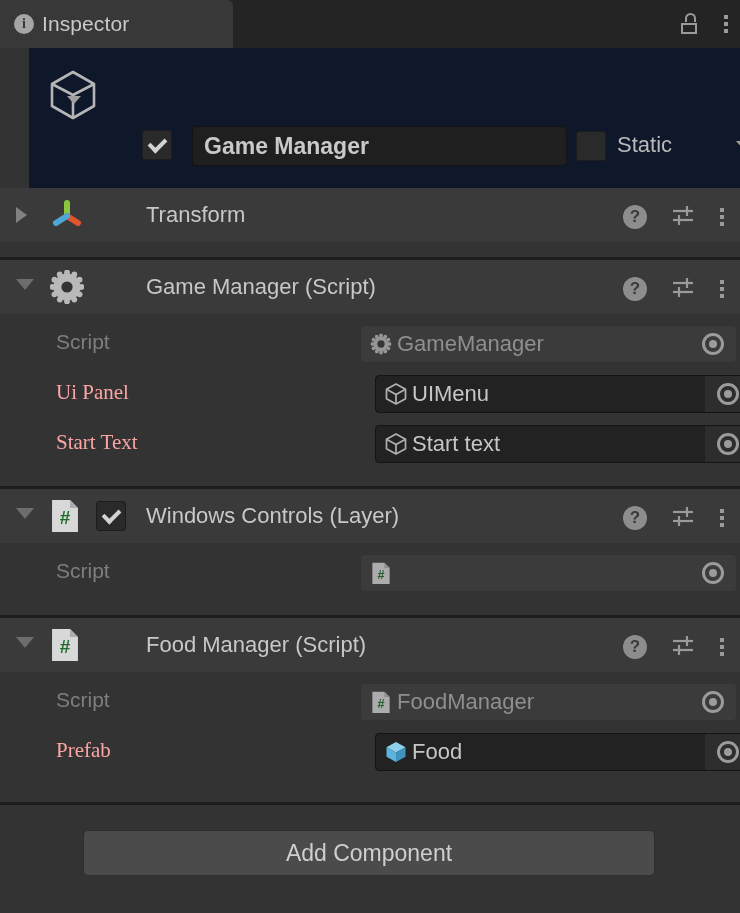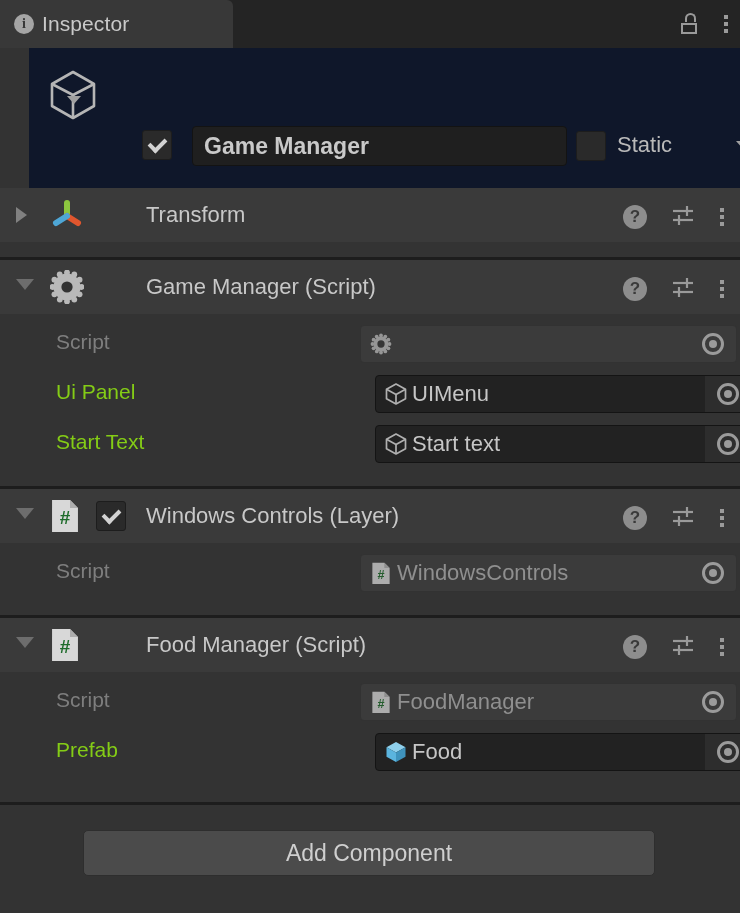--- a/index.html
+++ b/index.html
@@ -86,21 +86,21 @@
   }
   .preset-icon { width: 24px; height: 24px; }
 
   .gear-icon { width: 34px; height: 34px; }
   .axis-icon { width: 34px; height: 34px; }
 
   
   .comp-body { position: absolute; left: 12px; width: 740px; background: #333333; }
   .prop-label { position: absolute; font-size: 21px; }
   .prop-label.dim { color: #7e7e7e; }
-  .prop-label.norm { color: #84cc16; }
+  .prop-label.norm { color: #fca5a5; font-family: Liberation Serif, serif; }
   .objfield {
     position: absolute; left: 348px; width: 377px; height: 38px;
     border-radius: 4px; display: flex; align-items: center;
   }
   .objfield.disabled { background: #3b3b3b; border: 1px solid #323232; }
   .objfield.active { background: #222222; border: 1px solid #141414; margin-left: 15px; }
   .objfield .ficon { margin-left: 8px; width: 24px; height: 24px; display: flex; align-items: center; justify-content: center; }
   .objfield .ftext { margin-left: 4px; font-size: 22px; }
   .objfield.disabled .ftext { color: #8f8f8f; }
   .objfield.active .ftext { color: #c6c6c6; }
@@ -256,20 +256,21 @@
             <circle cx="2.5" cy="11.0" r="1.9" fill="#b9b9b9"></circle>
             <circle cx="3.6" cy="6.7" r="1.9" fill="#b9b9b9"></circle>
             <circle cx="6.7" cy="3.6" r="1.9" fill="#b9b9b9"></circle>
             <circle cx="11.0" cy="2.5" r="1.9" fill="#b9b9b9"></circle>
             <circle cx="15.3" cy="3.6" r="1.9" fill="#b9b9b9"></circle>
             <circle cx="18.4" cy="6.7" r="1.9" fill="#b9b9b9"></circle>
             <circle cx="11" cy="11" r="7.5" fill="#b9b9b9"></circle>
             <circle cx="11" cy="11" r="3.6300000000000003" fill="#333333"></circle>
           </svg>
         </span>
+        <span class="ftext">GameManager</span>
         <span class="picker">
           <span class="picker-dot"></span>
         </span>
       </div>
       <div class="prop-label norm" style="left: 44px; top: 66px;">Ui Panel</div>
       <div class="objfield active" style="top: 61px;">
         <span class="ficon">
           <svg style="width:24px;height:24px" viewBox="0 0 24 24">
             <path d="M12 2 L21.5 7.3 L21.5 16.7 L12 22 L2.5 16.7 L2.5 7.3 Z" fill="none" stroke="#b0b0b0" stroke-width="1.7" stroke-linejoin="round"></path>
             <path d="M2.5 7.3 L12 12.6 L21.5 7.3" fill="none" stroke="#b0b0b0" stroke-width="1.7" stroke-linejoin="round"></path>
@@ -326,21 +327,20 @@
     <div class="comp-body" style="top: 543px; height: 72px;">
       <div class="prop-label dim" style="left: 44px; top: 16px;">Script</div>
       <div class="objfield disabled" style="top: 11px;">
         <span class="ficon" style="opacity: 0.72;">
           <svg style="width:20px;height:22.599999999999998px" viewBox="0 0 30 34">
             <path d="M2 1 H20 L28 9 V33 H2 Z" fill="#d8d8d8"></path>
             <path d="M20 1 L28 9 H20 Z" fill="#aeaeae"></path>
             <text x="15" y="25" font-family="Liberation Sans, sans-serif" font-size="19" font-weight="bold" fill="#1d6b2a" text-anchor="middle">#</text>
           </svg>
         </span>
-        <span class="ftext">WindowsControls</span>
         <span class="picker">
           <span class="picker-dot"></span>
         </span>
       </div>
     </div>
     <div class="sep" style="top: 615px;"></div>
     <div class="comp-head" style="top: 618px;">
       <div class="fold">
         <div class="caret-dn"></div>
       </div>

